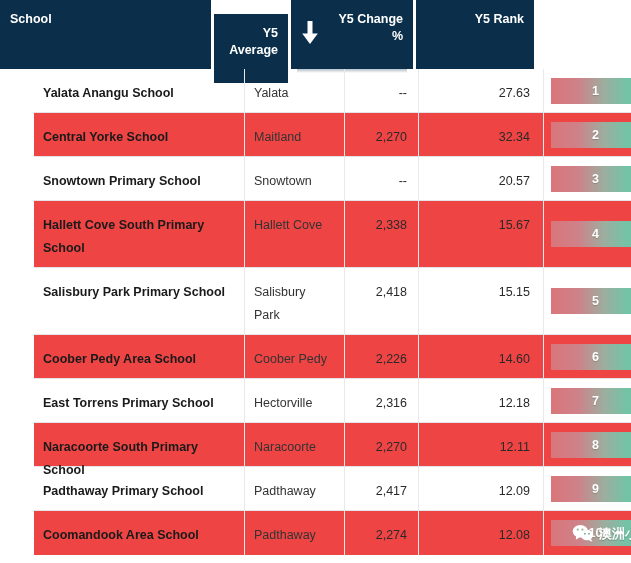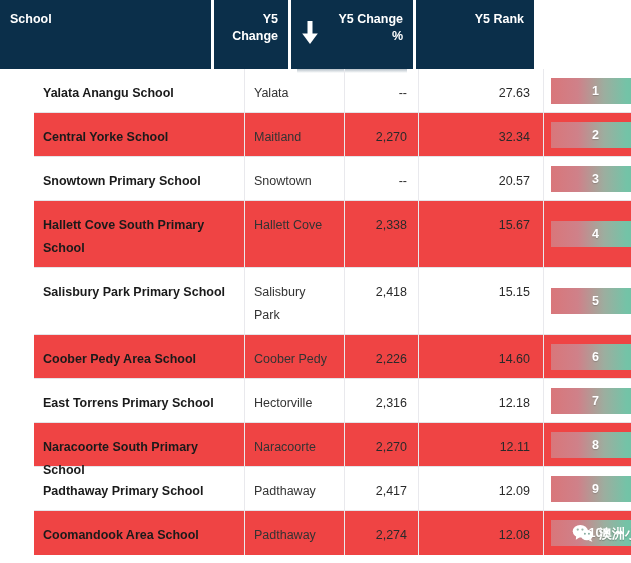--- a/index.html
+++ b/index.html
@@ -38,21 +38,21 @@
     padding: 11px 10px 0 10px;
     line-height: 17px;
     position: relative;
     height: 69px;
     margin-right: 3px;
   }
   .th:last-child { margin-right: 0; }
 
   .th-school   { width: 211px; text-align: left; }
   .th-suburb   { width: 97px;  text-align: left; }
-  .th-avg      { width: 74px;  text-align: right; }
+  .th-avg      { width: 74px;  text-align: right; margin-top: 14px; }
   .th-change   { width: 122px; text-align: right; }
   .th-rank     { width: 118px; text-align: right; }
 
   .th-change { padding-left: 32px; }
 
   
   .th-change::after {
     content: "";
     position: absolute;
     left: 6px;
@@ -202,21 +202,21 @@
 
   <div class="thead">
 
     <div class="th th-school">
       <span>School</span>
     </div>
 
 
     <div class="th th-avg">
       <span>Y5</span>
-      <span class="hdr-line2">Change</span>
+      <span class="hdr-line2">Average</span>
     </div>
 
     <div class="th th-change">
       <span class="sort-arrow">
         <svg viewBox="0 0 20 26" width="20" height="26" aria-hidden="true">
           <rect x="7.5" y="1" width="5" height="14" fill="#ffffff"></rect>
           <polygon points="10,24 2.2,13.5 17.8,13.5" fill="#ffffff"></polygon>
         </svg>
       </span>
       <span>Y5 Change</span>

